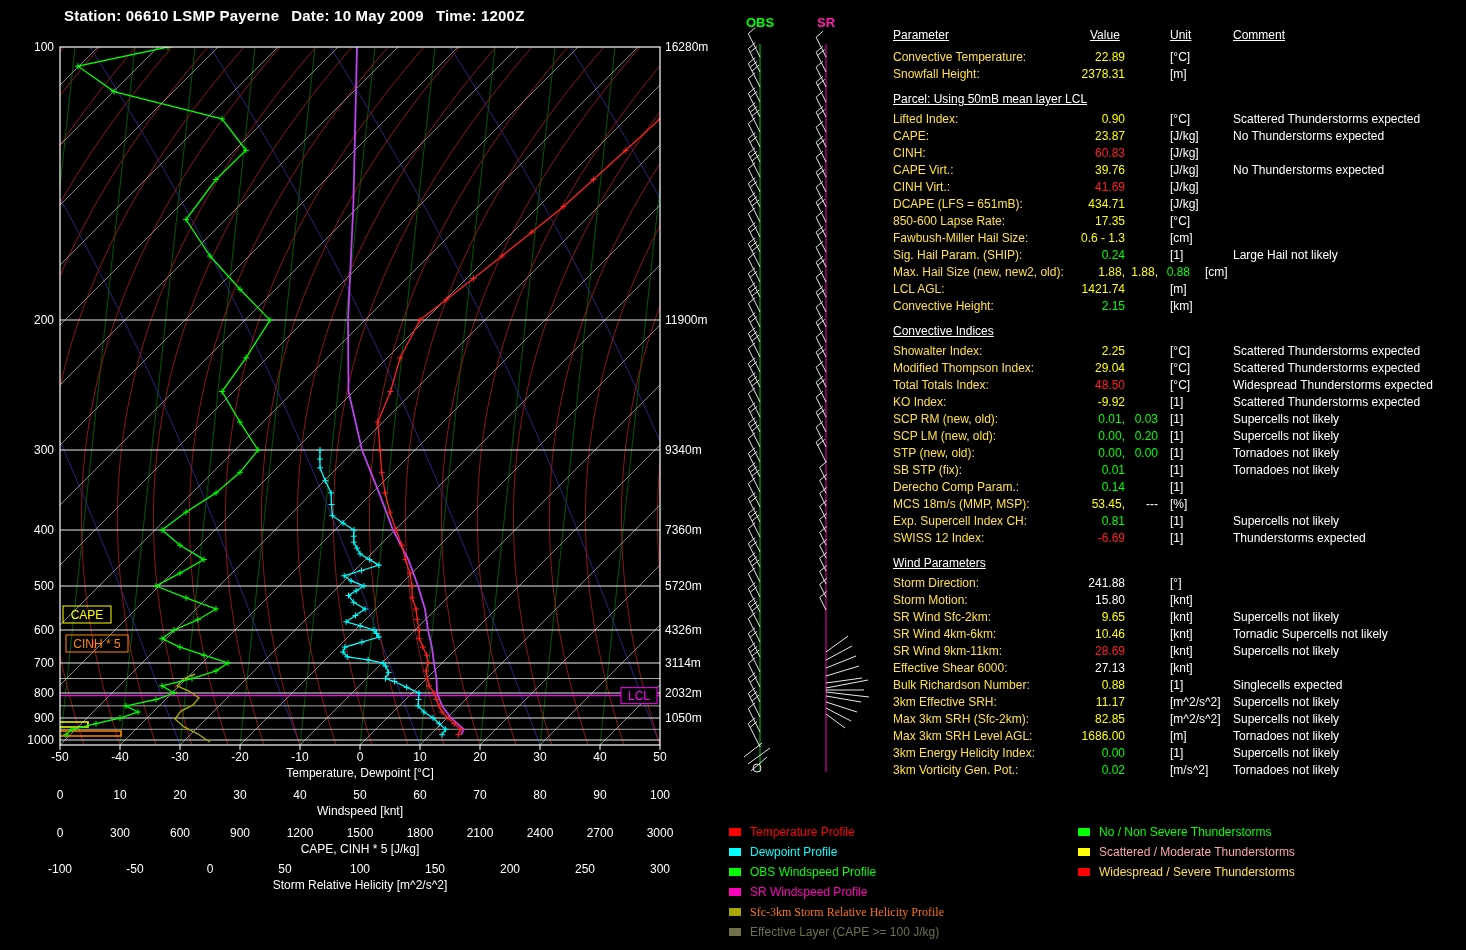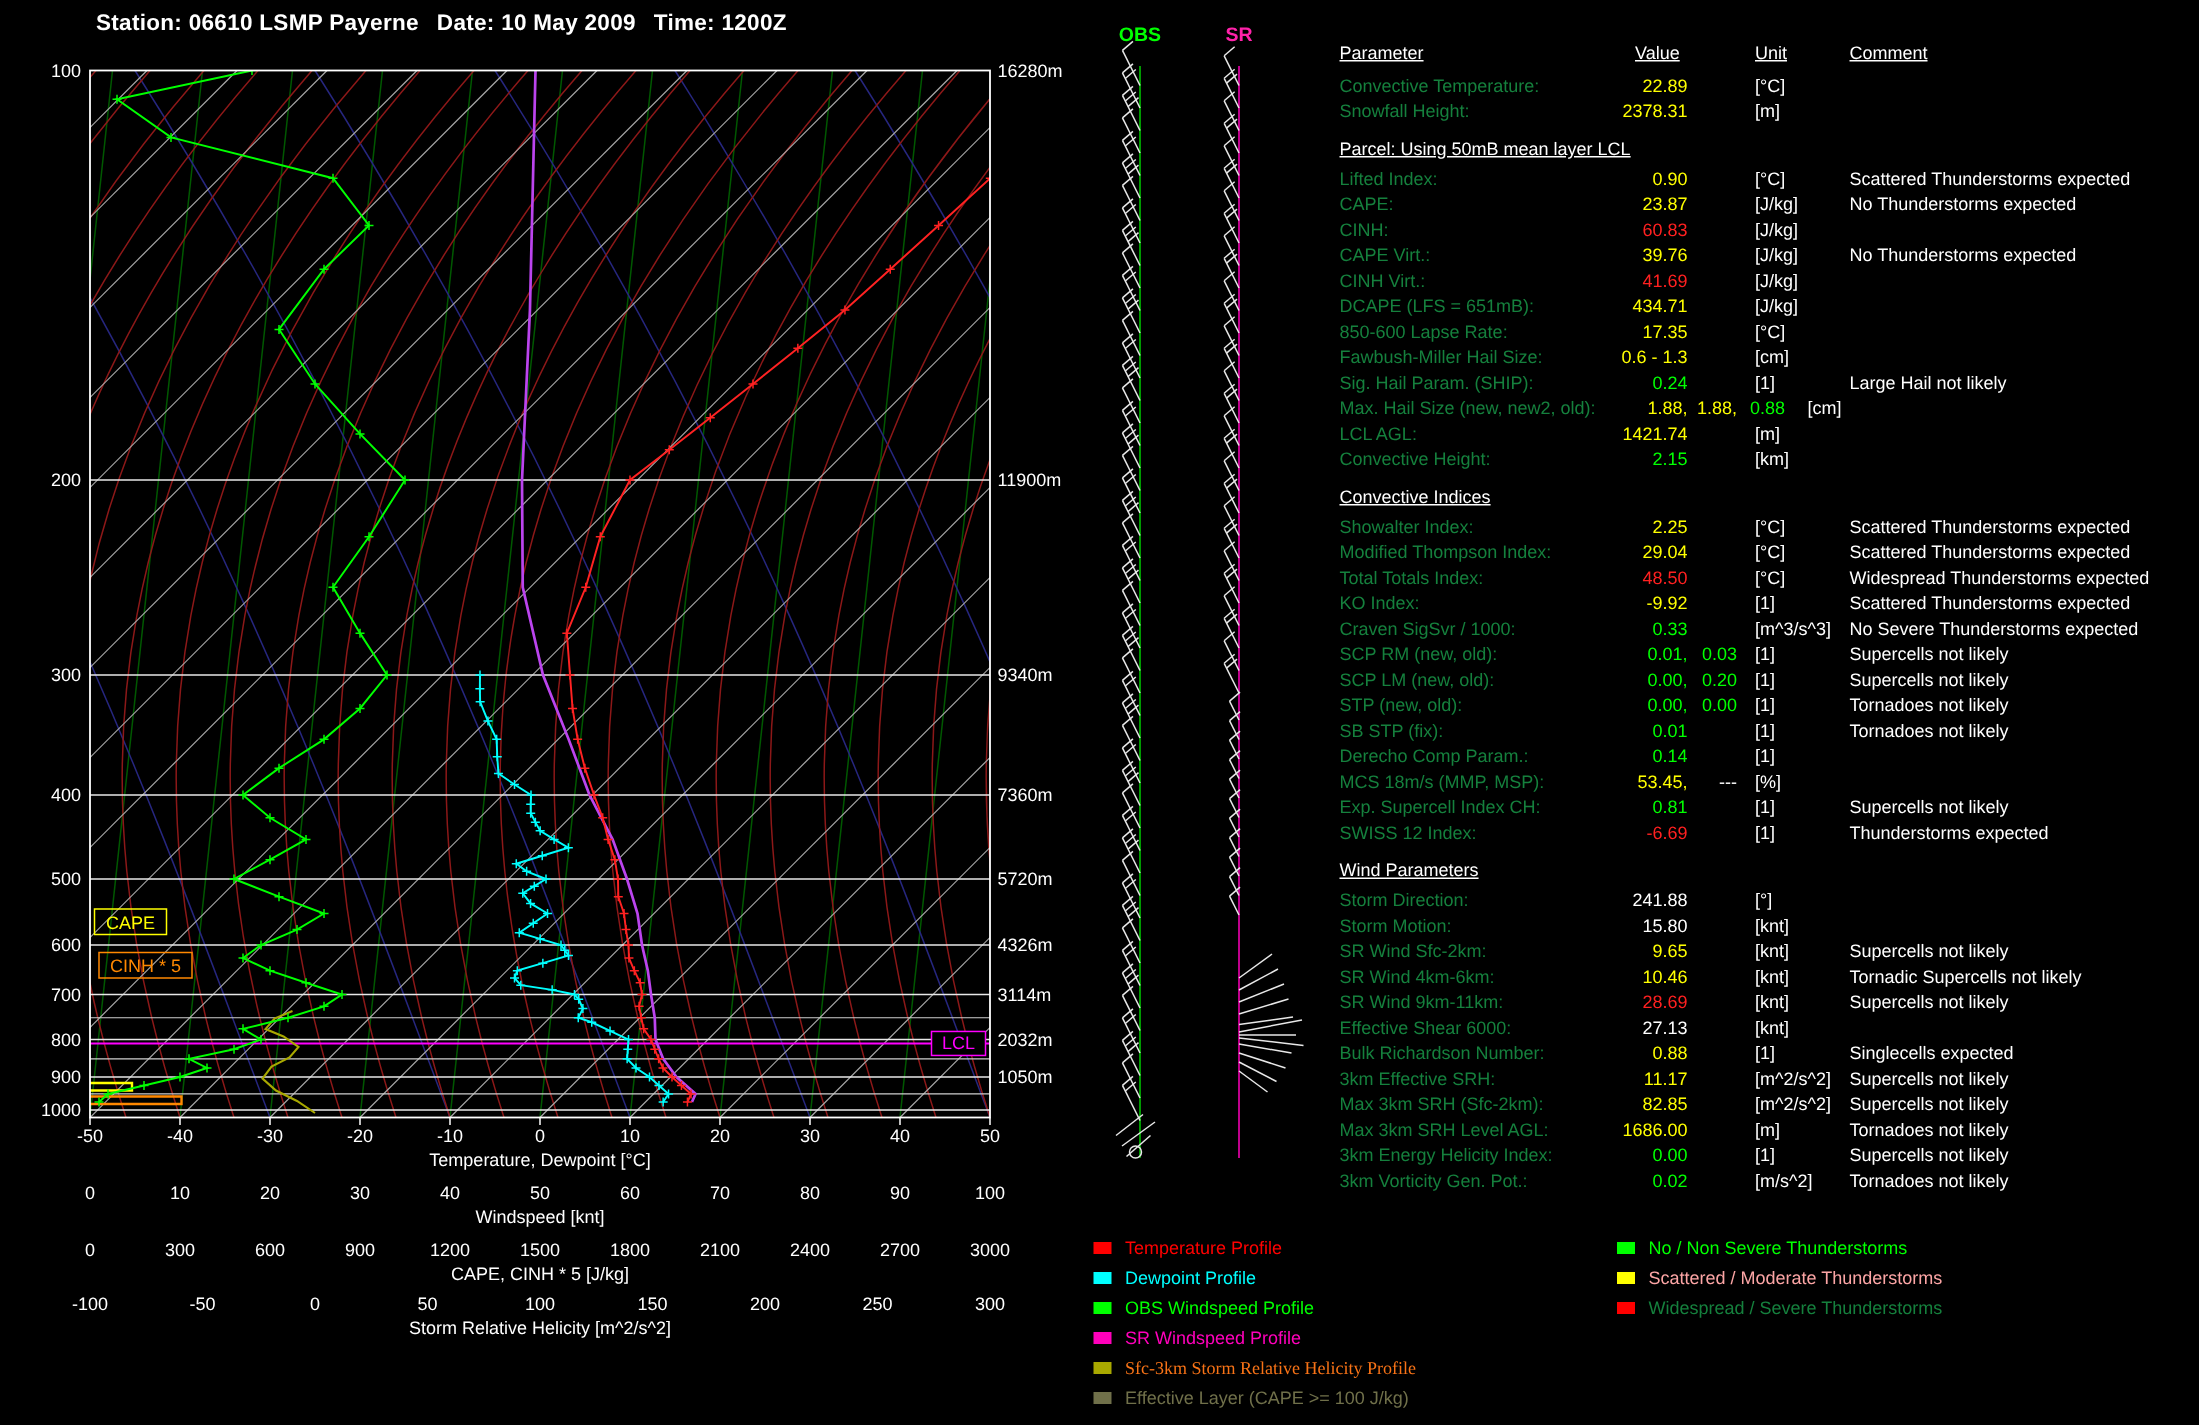--- a/index.html
+++ b/index.html
@@ -9,21 +9,21 @@
   svg{position:absolute;left:0;top:0}
   svg text{font-family:"Liberation Sans",sans-serif}
   .hdr{position:absolute;left:64px;top:7px;display:flex;gap:12px;
        font-size:15px;font-weight:bold;letter-spacing:.2px}
   #param-table{position:absolute;left:893px;top:27px;width:573px;font-size:12px;line-height:17px}
   .thdr{position:relative;height:22px}
   .th{position:absolute;text-decoration:underline}
   .sech{position:relative;height:20px;margin-top:8px}
   .sech span{text-decoration:underline}
   .trow{position:relative;height:17px;white-space:nowrap}
-  .lbl{position:absolute;left:0;color:#15803d}
+  .lbl{position:absolute;left:0;color:#fde047}
   .v1{position:absolute;left:117px;width:115px;text-align:right}
   .v2{position:absolute;left:225px;width:40px;text-align:right}
   .v3{position:absolute;left:257px;width:40px;text-align:right}
   .unit{position:absolute;left:277px;color:#fff}
   .unit.shift{left:312px}
   .cmt{position:absolute;left:340px;color:#ffffff}
   .c-y{color:#ffff00}.c-r{color:#ff2020}.c-g{color:#00ff00}.c-w{color:#ffffff}
   .legend{position:absolute;font-size:12px}
   #legend-left{left:729px;top:822px}
   #legend-right{left:1078px;top:822px}
@@ -602,26 +602,20 @@
       <span class="unit">[°C]</span>
       <span class="cmt">Widespread Thunderstorms expected</span>
     </div>
     <div class="trow">
       <span class="lbl">KO Index:</span>
       <span class="v1 c-y">-9.92</span>
       <span class="unit">[1]</span>
       <span class="cmt">Scattered Thunderstorms expected</span>
     </div>
     <div class="trow">
-      <span class="lbl">Craven SigSvr / 1000:</span>
-      <span class="v1 c-g">0.33</span>
-      <span class="unit">[m^3/s^3]</span>
-      <span class="cmt">No Severe Thunderstorms expected</span>
-    </div>
-    <div class="trow">
       <span class="lbl">SCP RM (new, old):</span>
       <span class="v1 c-g">0.01,</span>
       <span class="v2 c-g">0.03</span>
       <span class="unit">[1]</span>
       <span class="cmt">Supercells not likely</span>
     </div>
     <div class="trow">
       <span class="lbl">SCP LM (new, old):</span>
       <span class="v1 c-g">0.00,</span>
       <span class="v2 c-g">0.20</span>
@@ -765,15 +759,15 @@
     <div class="litem">
       <span class="lsq" style="background: rgb(0, 255, 0);"></span>
       <span style="color: rgb(0, 255, 0);">No / Non Severe Thunderstorms</span>
     </div>
     <div class="litem">
       <span class="lsq" style="background: rgb(255, 255, 0);"></span>
       <span style="color: #fca5a5;">Scattered / Moderate Thunderstorms</span>
     </div>
     <div class="litem">
       <span class="lsq" style="background: rgb(255, 0, 0);"></span>
-      <span style="color: #15803d;">Widespread / Severe Thunderstorms</span>
+      <span style="color: #fde047;">Widespread / Severe Thunderstorms</span>
     </div>
   </div>
 
 </body></html>

